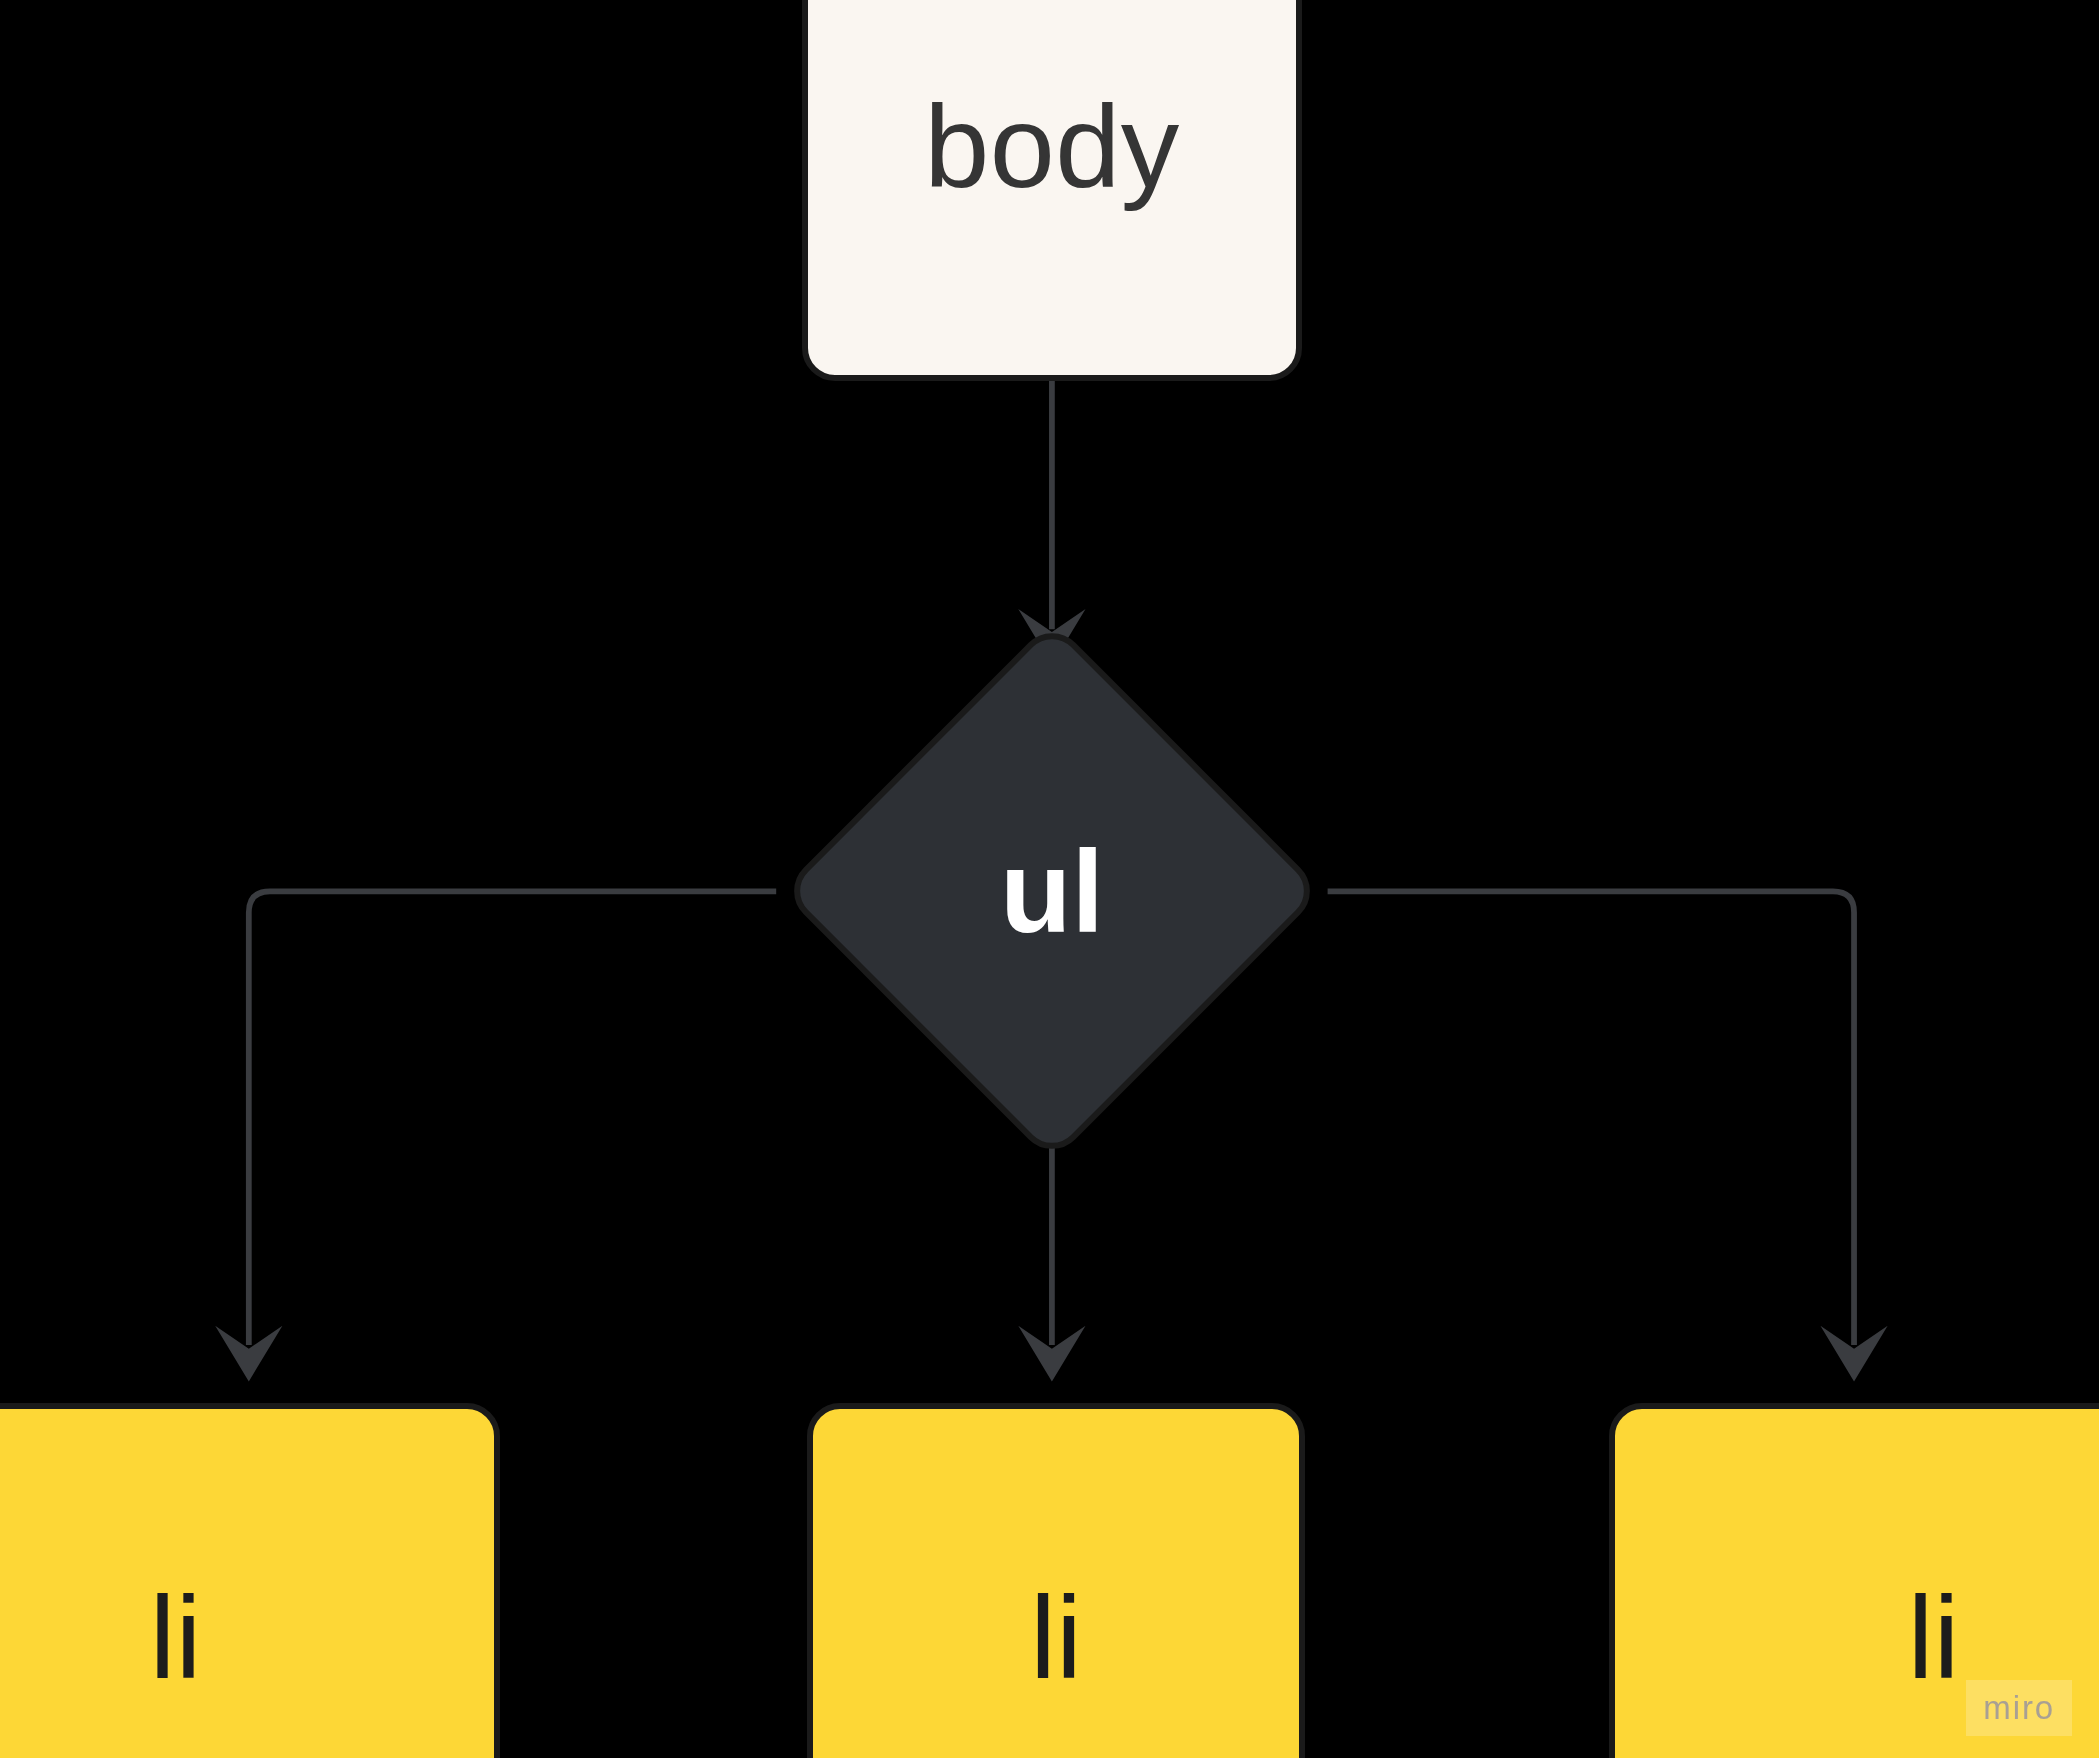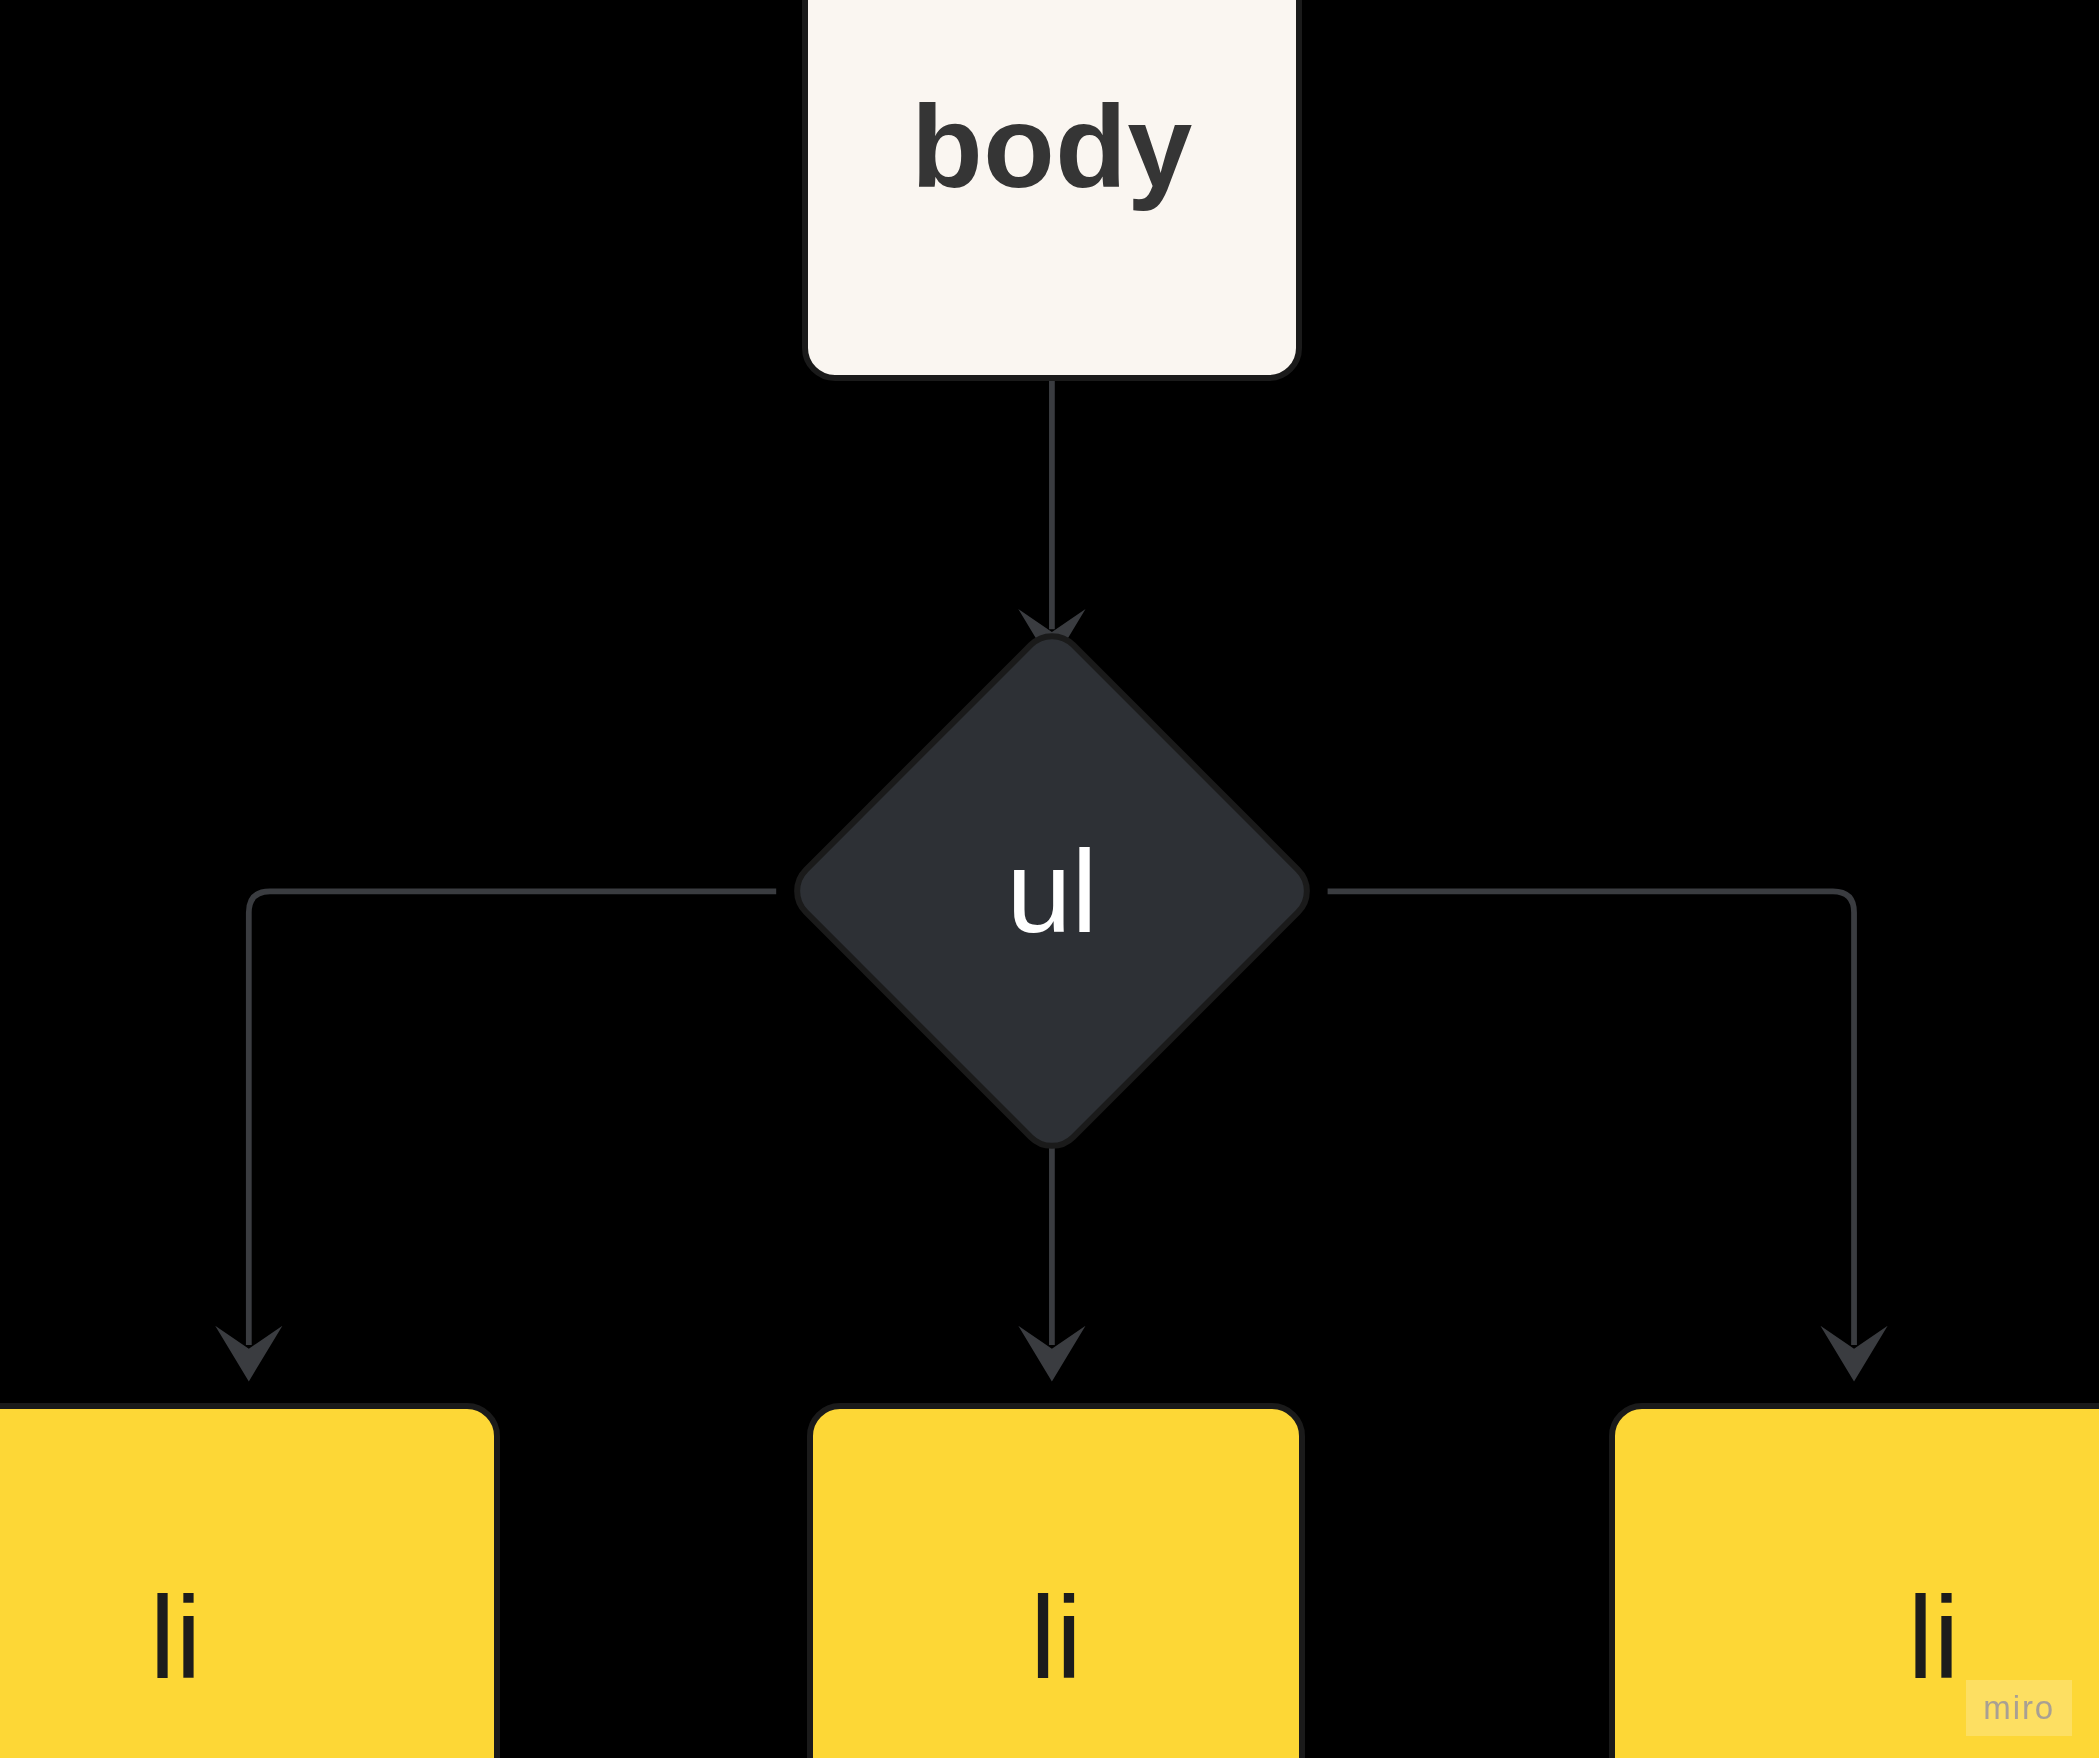--- a/index.html
+++ b/index.html
@@ -39,21 +39,21 @@
 
   
   .node-rect-light {
     background: #FAF6F1;
     border: 6.7px solid #1A1A1A;
     border-radius: 33px;
   }
   .node-rect-light .node-label {
     color: #353535;
     font-size: 117px;
-    font-weight: 700;
+    font-weight: 400;
     letter-spacing: 0.5px;
     line-height: 1;
   }
 
   
   .node-diamond-wrap {
     position: absolute;
     z-index: 2;
   }
   .node-diamond-shape {
@@ -70,21 +70,21 @@
   .node-diamond-text {
     position: absolute;
     left: 0; top: 0;
     width: 100%;
     height: 100%;
     display: flex;
     align-items: center;
     justify-content: center;
     color: #FFFFFF;
     font-size: 117px;
-    font-weight: 400;
+    font-weight: 700;
     line-height: 1;
   }
 
   
   .node-rect-yellow {
     background: #FDD736;
     border: 6.7px solid #1A1A1A;
     border-radius: 33px;
   }
   .node-rect-yellow .node-label {

